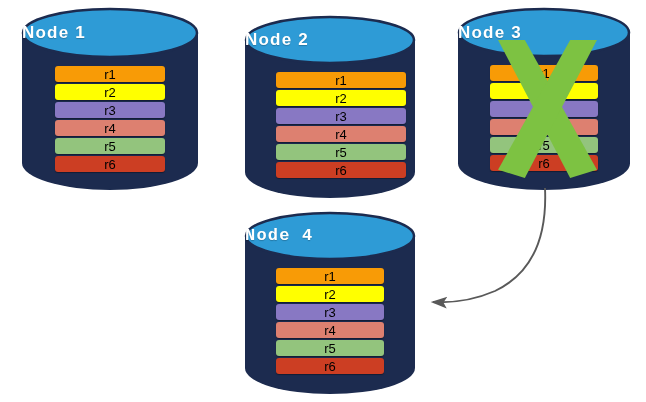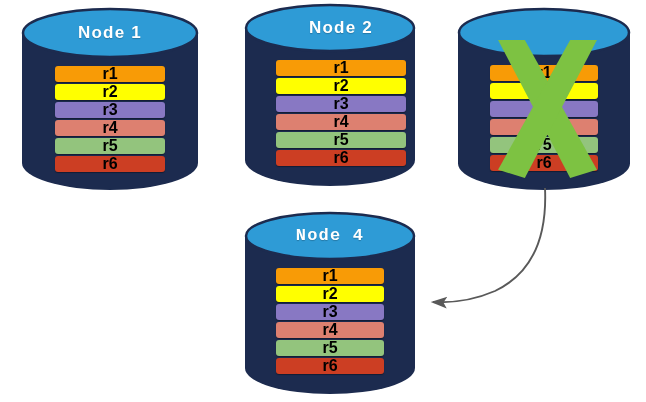--- a/index.html
+++ b/index.html
@@ -31,21 +31,21 @@
     position: absolute;
     left: 0;
     top: 0;
     overflow: visible;
   }
 
   .node-title {
     position: absolute;
     left: 0;
     width: 100%;
-    text-align: center;
+    text-align: left;
     color: #ffffff;
     font-weight: bold;
     font-size: 17px;
     letter-spacing: 1.2px;
     font-family: "Liberation Sans", sans-serif;
     text-shadow: 0 1px 1px rgba(0,0,0,0.22);
     pointer-events: none;
   }
 
   .replica-stack {
@@ -60,22 +60,22 @@
     margin-bottom: 2px;
     border-radius: 3px;
     box-shadow: 0 1px 1px rgba(0,0,0,0.35);
     display: flex;
     align-items: center;
     justify-content: center;
   }
 
   .replica-label {
     font-family: "Liberation Sans", sans-serif;
-    font-size: 16px;
-    font-weight: bold;
+    font-size: 13px;
+    font-weight: normal;
     color: #000000;
     line-height: 1;
   }
 
   .cross-overlay {
     position: absolute;
     pointer-events: none;
   }
 
   .arrow-layer {
@@ -113,21 +113,21 @@
             <span class="replica-label">r4</span>
           </div>
           <div class="replica-bar" style="background: rgb(147, 196, 125);">
             <span class="replica-label">r5</span>
           </div>
           <div class="replica-bar" style="background: rgb(204, 62, 35);">
             <span class="replica-label">r6</span>
           </div>
         </div>
       </div>
-      <div class="node" style="left: 245px; top: 4px; width: 192px; height: 182px;">
+      <div class="node" style="left: 245px; top: 16px; width: 192px; height: 182px;">
         <svg class="node-svg" width="170" height="182" viewBox="0 0 170 182">
           <path d="M0,24 L0,156 A85,26 0 0 0 170,156 L170,24 Z" fill="#1C2B4F"></path>
           <ellipse cx="85" cy="24" rx="84" ry="23" fill="#2E9BD6" stroke="#1C2B4F" stroke-width="2.5"></ellipse>
         </svg>
         <div class="node-title" style="top: 14px;">Node  2</div>
         <div class="replica-stack" style="top: 56px; padding-left: 31px; padding-right: 31px; box-sizing: border-box;">
           <div class="replica-bar" style="background: rgb(248, 155, 6);">
             <span class="replica-label">r1</span>
           </div>
           <div class="replica-bar" style="background: rgb(255, 255, 0);">
@@ -145,20 +145,21 @@
           <div class="replica-bar" style="background: rgb(204, 62, 35);">
             <span class="replica-label">r6</span>
           </div>
         </div>
       </div>
       <div class="node" style="left: 458px; top: 8px; width: 172px; height: 182px;">
         <svg class="node-svg" width="172" height="182" viewBox="0 0 172 182">
           <path d="M0,24.5 L0,155.5 A86,26.5 0 0 0 172,155.5 L172,24.5 Z" fill="#1C2B4F"></path>
           <ellipse cx="86" cy="24.5" rx="85" ry="23.5" fill="#2E9BD6" stroke="#1C2B4F" stroke-width="2.5"></ellipse>
         </svg>
+        <div class="node-title" style="top: 14.5px;">Node  3</div>
         <div class="replica-stack" style="top: 57px; padding-left: 32px; padding-right: 32px; box-sizing: border-box;">
           <div class="replica-bar" style="background: rgb(248, 155, 6);">
             <span class="replica-label">r1</span>
           </div>
           <div class="replica-bar" style="background: rgb(255, 255, 0);">
             <span class="replica-label">r2</span>
           </div>
           <div class="replica-bar" style="background: rgb(136, 120, 195);">
             <span class="replica-label">r3</span>
           </div>

